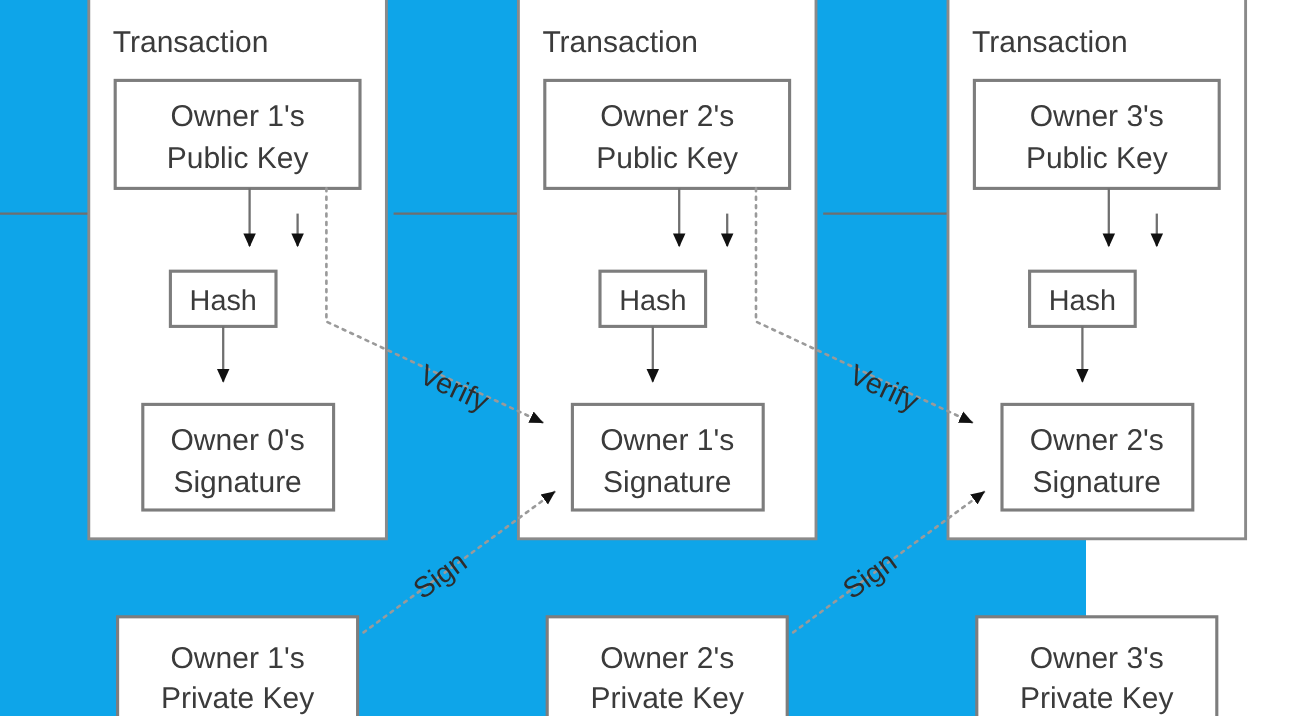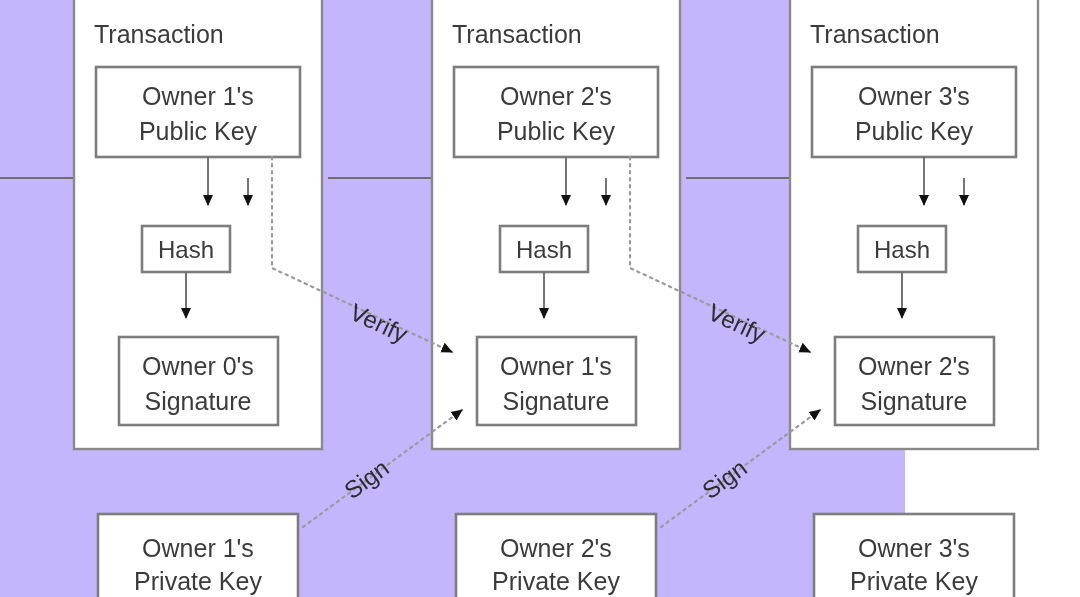--- a/index.html
+++ b/index.html
@@ -2,21 +2,21 @@
 <html><head>
 <meta charset="utf-8">
 <title>Transaction Chain Diagram</title>
 <style>
   html,body{margin:0;padding:0;background:#ffffff;}
   body{
     width:1080px;height:597px;overflow:hidden;
     font-family:"Liberation Sans","DejaVu Sans",sans-serif;
     -webkit-font-smoothing:antialiased;
   }
-  #stage{position:relative;width:905px;height:597px;background:#c4b5fd;}
+  #stage{position:relative;width:905px;height:597px;background:#0ea5e9;}
   svg#diagram{position:absolute;left:0;top:0;width:1080px;height:597px;display:block;}
 
   .box-fill{fill:#ffffff;}
   .box-outer{stroke:#8a8a8a;stroke-width:2.4;}
   .box-inner{stroke:#7d7d7d;stroke-width:2.6;}
   .conn{stroke:#6f6f6f;stroke-width:1.9;fill:none;}
   .dotted{stroke:#9a9a9a;stroke-width:2.2;fill:none;stroke-dasharray:2.4 4.6;stroke-linecap:round;}
   .arrowhead{fill:#111111;}
 
   text{fill:#3b3b3b;}

